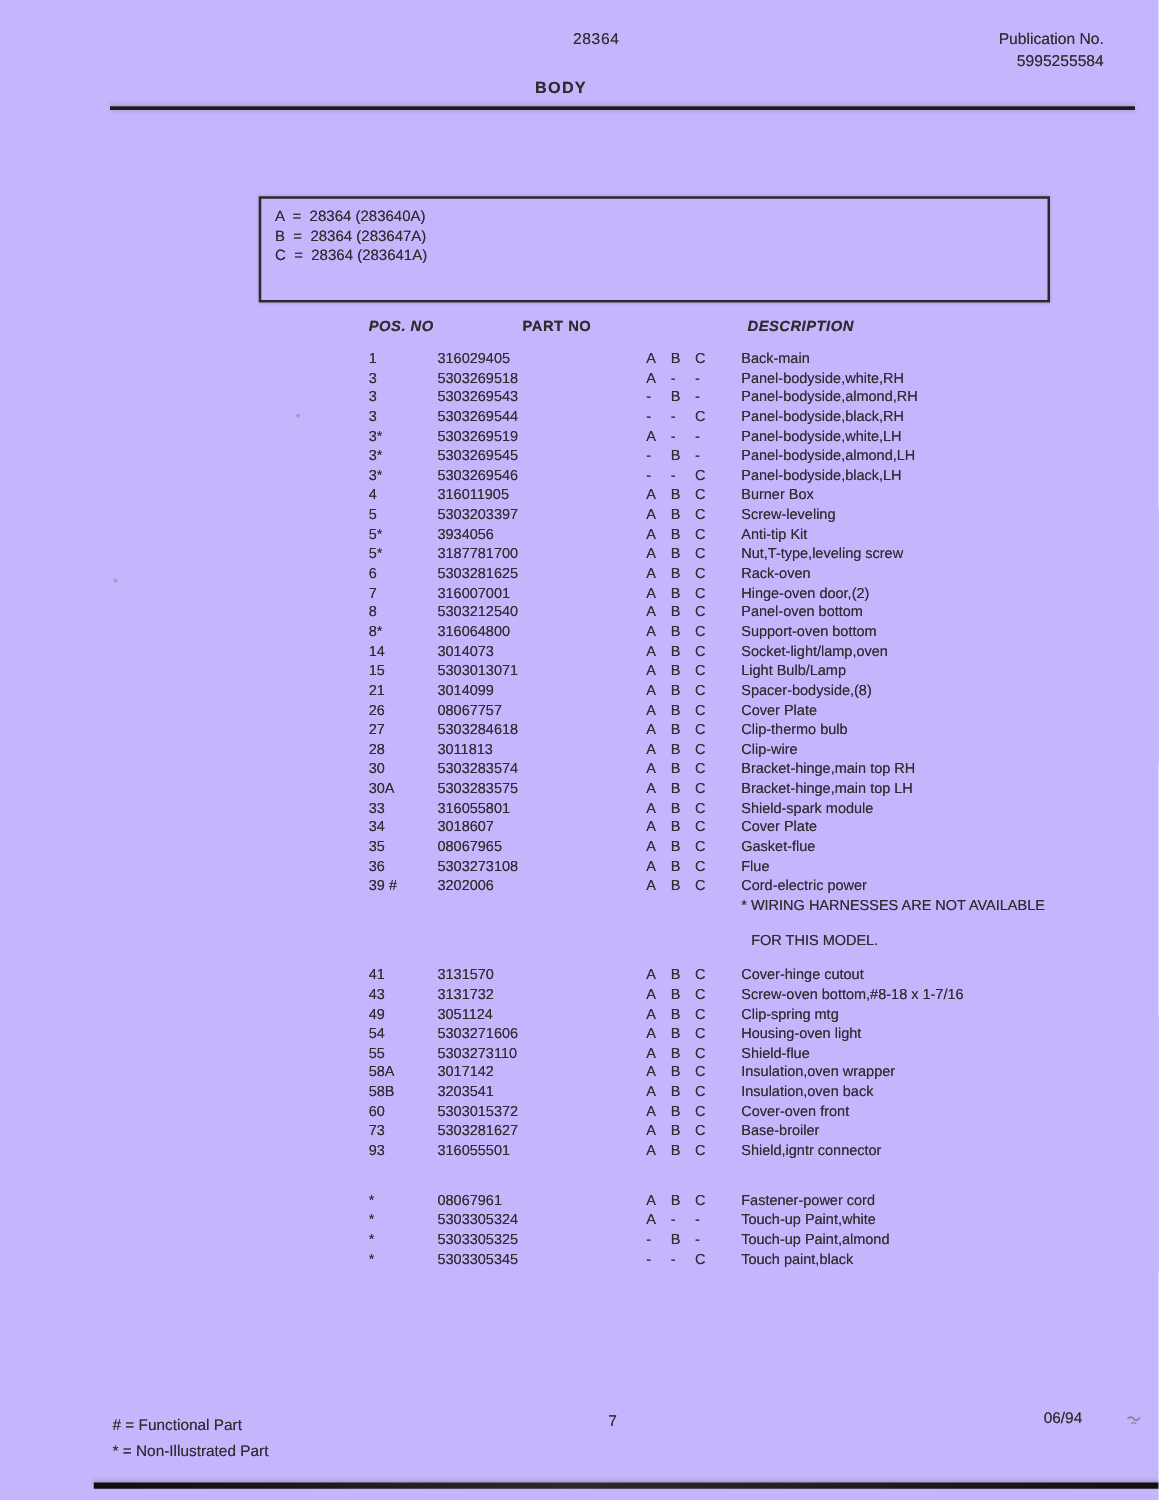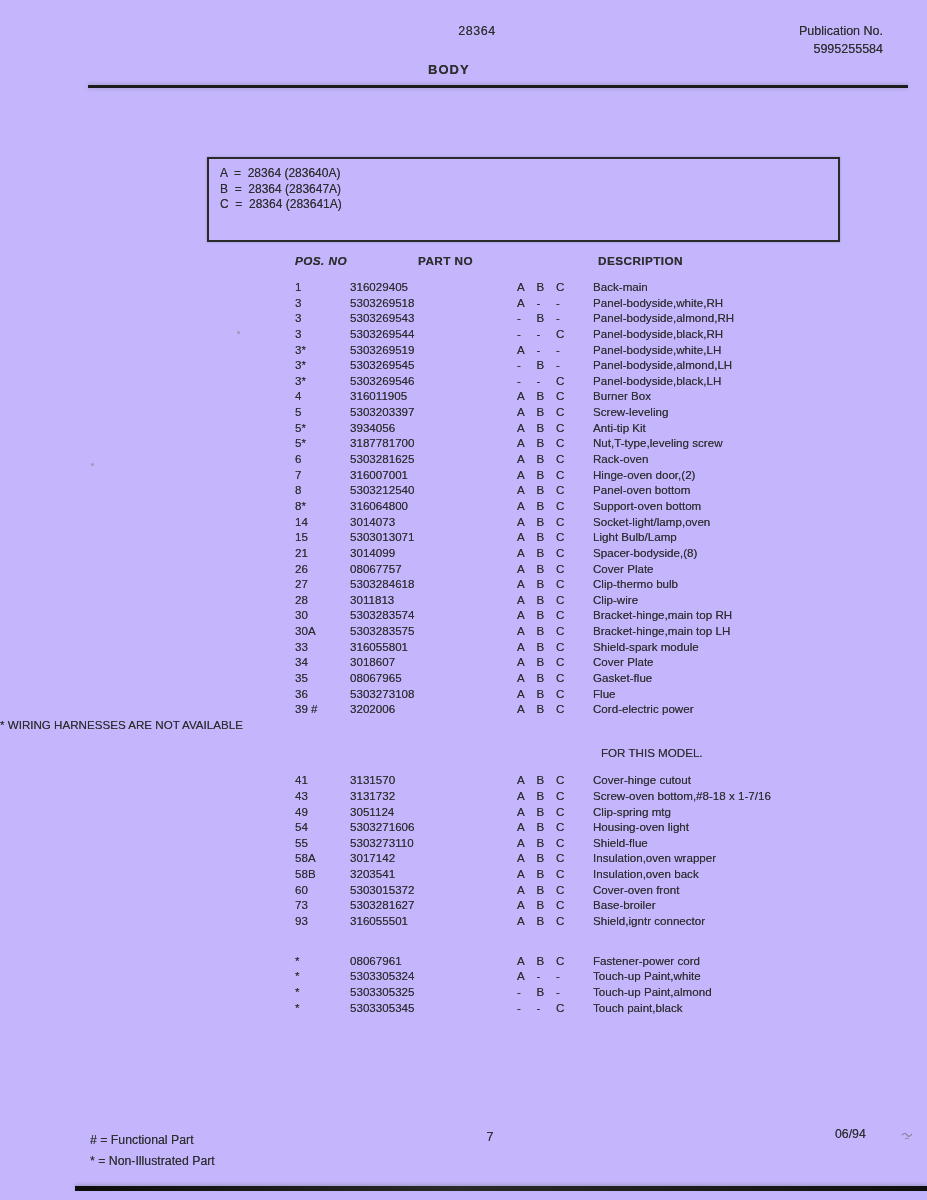--- a/index.html
+++ b/index.html
@@ -21,29 +21,29 @@
     box-shadow:0 -2px 3px rgba(120,120,120,.28),0 2px 3px rgba(120,120,120,.2);}
   
   .key-box{top:157px;left:207px;width:629px;height:81px;border:2px solid #2a2a2a;
     box-shadow:0 0 2px rgba(90,90,90,.4);}
   .key-box .kline{padding-left:11px;font-size:12px;line-height:15.5px;white-space:pre;}
   .key-box .kline:first-child{margin-top:7px;}
   
   .th{font-size:11.8px;font-weight:700;letter-spacing:.4px;}
   .th-pos{top:254px;left:295px;font-style:italic;}
   .th-part{top:254px;left:418px;}
-  .th-desc{top:254px;left:598px;}
+  .th-desc{top:254px;left:598px;font-style:italic;}
   .tbody{top:279px;left:0;width:927px;font-size:11.6px;}
   .trow{display:flex;padding-left:295px;height:15.65px;line-height:15.65px;white-space:nowrap;}
   .c-pos{width:55px;}
   .c-part{width:140px;text-align:left;}
   .c-flags{margin-left:27px;width:76px;display:inline-flex;}
   .c-flags b{width:19.5px;font-weight:inherit;}
   .c-desc{flex:1;}
-  .note{display:block;height:15.65px;line-height:15.65px;white-space:nowrap;}
+  .note{display:block;padding-left:593px;height:15.65px;line-height:15.65px;white-space:nowrap;}
   .n2{padding-left:601px;margin-top:12px;}
   
   .foot-left{top:1130px;left:90px;font-size:12.3px;line-height:20.5px;}
   .foot-page{top:1130px;left:430px;width:120px;text-align:center;font-size:12.5px;}
   .foot-date{top:1127px;left:835px;font-size:12.3px;}
   .rule-bottom{top:1186px;left:75px;width:852px;height:5px;
     background:linear-gradient(to right,#0d0d0d,#2a2a2a 45%,#101010);
     box-shadow:0 -2px 3px rgba(110,110,110,.3);}
   .speck{position:absolute;width:3px;height:3px;background:#8a8a8a;border-radius:50%;opacity:.6;}
   .artifact{top:1126px;left:899px;width:16px;height:16px;opacity:.7;}

